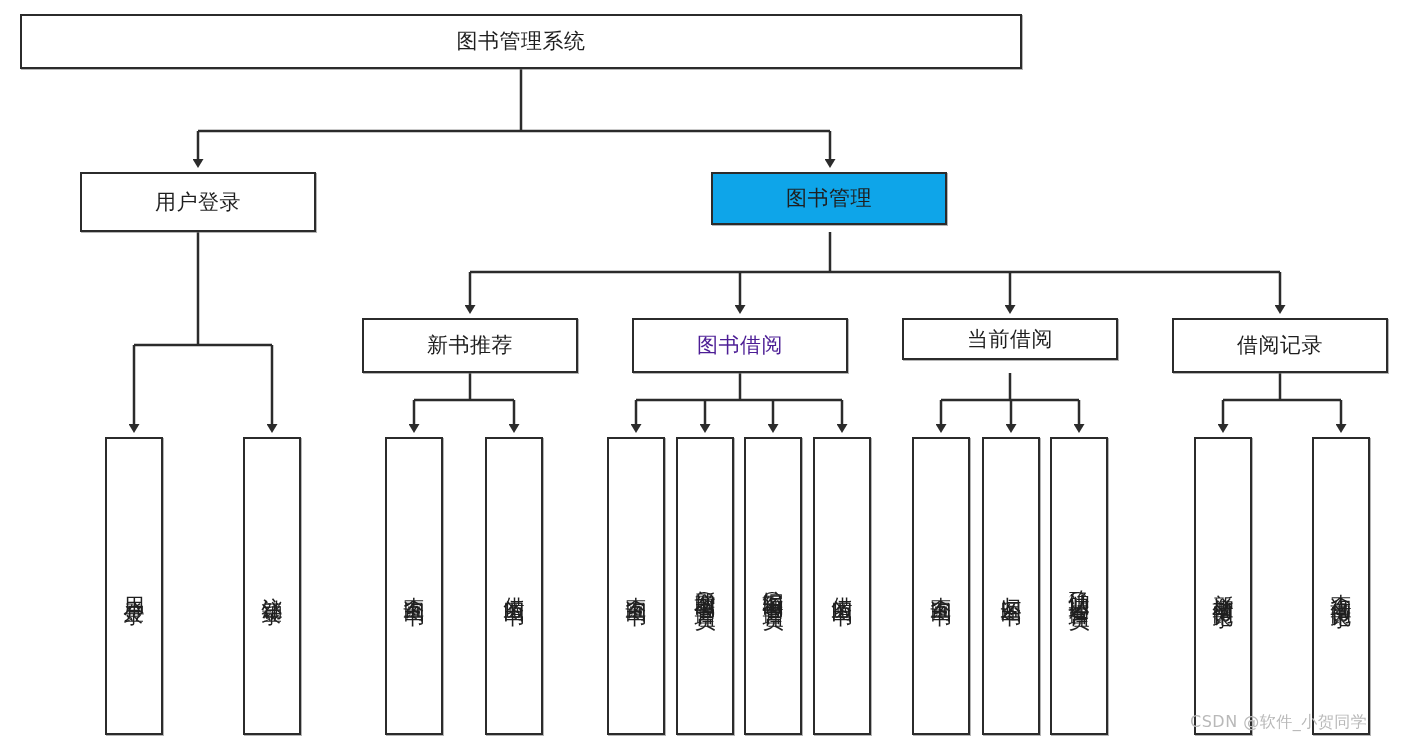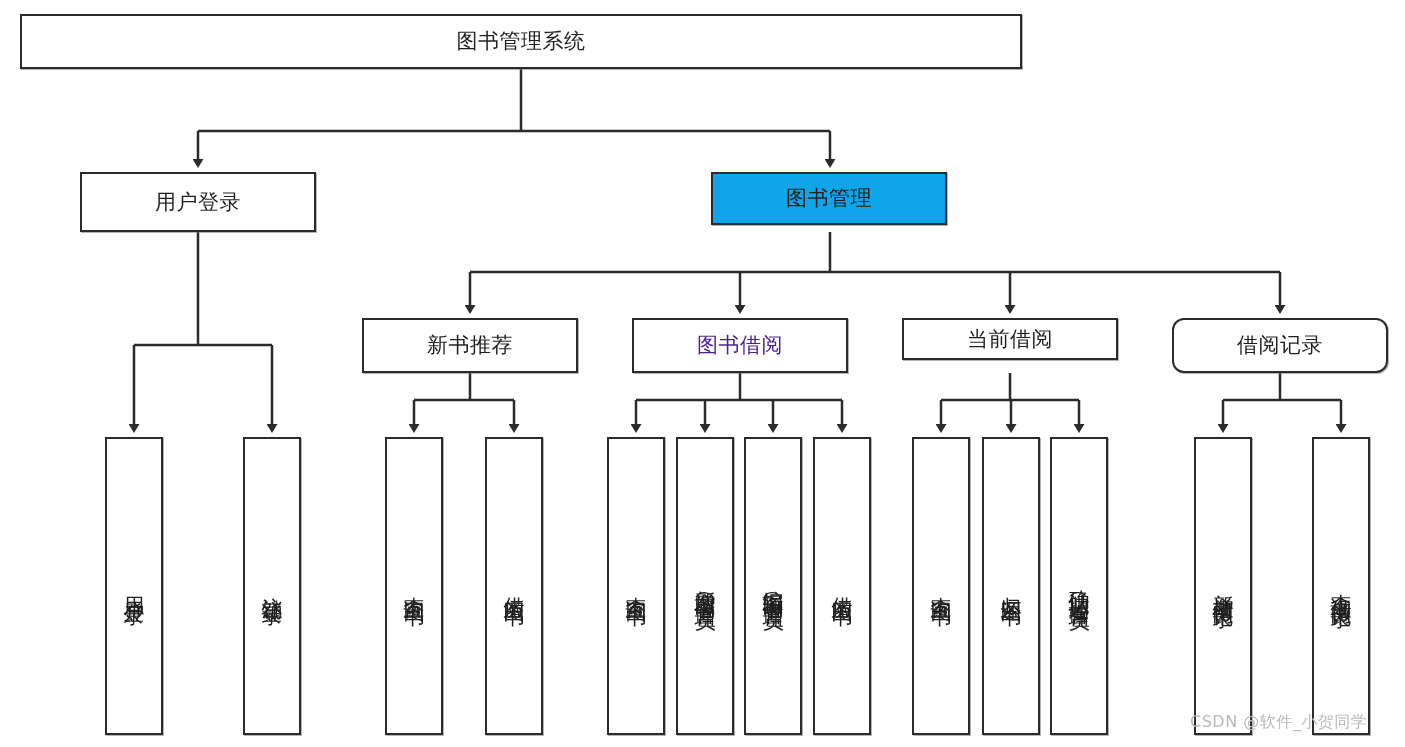--- a/index.html
+++ b/index.html
@@ -138,21 +138,21 @@
     </div>
     <div class="node-box" style="left: 362px; top: 318px; width: 216px; height: 55px; border-color: rgb(43, 43, 43); background: rgb(255, 255, 255);">
       <span class="node-label" style="color: rgb(31, 31, 31);">新书推荐</span>
     </div>
     <div class="node-box" style="left: 632px; top: 318px; width: 216px; height: 55px; border-color: rgb(43, 43, 43); background: rgb(255, 255, 255);">
       <span class="node-label" style="color: #4c1d95;">图书借阅</span>
     </div>
     <div class="node-box" style="left: 902px; top: 318px; width: 216px; height: 42px; border-color: rgb(43, 43, 43); background: rgb(255, 255, 255);">
       <span class="node-label" style="color: rgb(31, 31, 31);">当前借阅</span>
     </div>
-    <div class="node-box" style="left: 1172px; top: 318px; width: 216px; height: 55px; border-color: rgb(43, 43, 43); background: rgb(255, 255, 255); border-radius: 12px;">
+    <div class="node-box" style="left: 1172px; top: 318px; width: 216px; height: 55px; border-color: rgb(43, 43, 43); background: rgb(255, 255, 255);">
       <span class="node-label" style="color: rgb(31, 31, 31);">借阅记录</span>
     </div>
     <div class="node-box vertical" style="left: 105px; top: 437px; width: 58px; height: 298px; border-color: rgb(43, 43, 43); background: rgb(255, 255, 255);">
       <span class="node-label" style="color: rgb(31, 31, 31);">用户登录</span>
     </div>
     <div class="node-box vertical" style="left: 243px; top: 437px; width: 58px; height: 298px; border-color: rgb(43, 43, 43); background: rgb(255, 255, 255);">
       <span class="node-label" style="color: rgb(31, 31, 31);">注销登录</span>
     </div>
     <div class="node-box vertical" style="left: 385px; top: 437px; width: 58px; height: 298px; border-color: rgb(43, 43, 43); background: rgb(255, 255, 255);">
       <span class="node-label" style="color: rgb(31, 31, 31);">查询图书</span>

